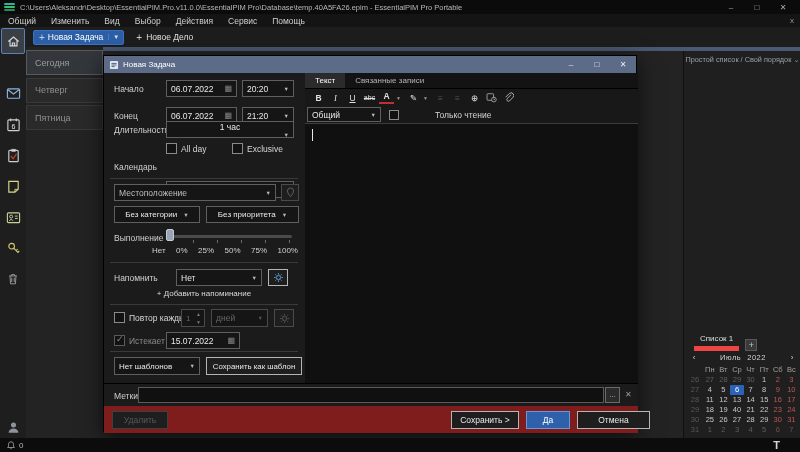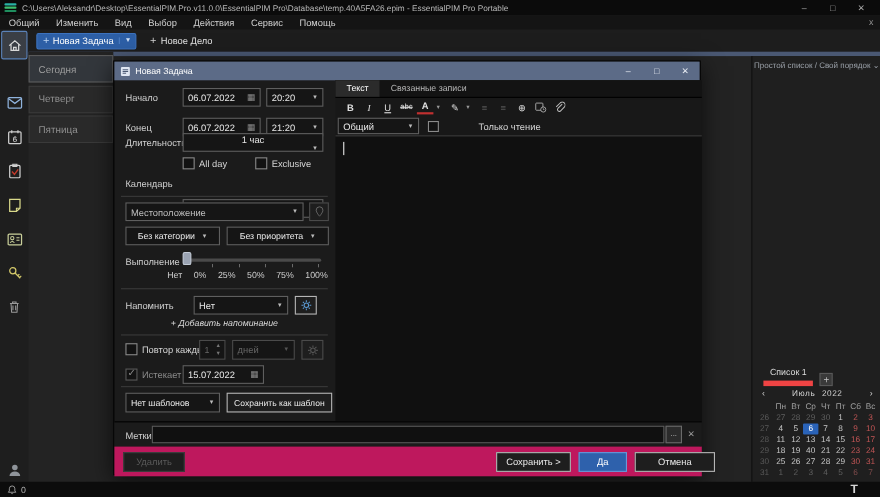--- a/index.html
+++ b/index.html
@@ -100,21 +100,21 @@
   .spin .up{ top:2px; } .spin .dn{ bottom:2px; }
   .btn { border:1px solid #b5b5b5; background:#1e1e1e; color:#e8e8e8; font-size:8.5px; display:flex; align-items:center; justify-content:center; }
   .btn.blue { background:#2e61ac; border-color:#6b97d8; color:#fff; }
   .btn.dis { border-color:#3f3f3f; color:#5a5a5a; }
 
   .dlg-tags { position:absolute; left:0; top:327px; width:534px; height:23px; border-top:1px solid #000; background:#1b1b1b; }
   .tags-input { position:absolute; left:34px; top:3px; width:466px; height:16px; background:#101010; border:1px solid #5a5a5a; }
   .tags-more { position:absolute; left:501px; top:3px; width:15px; height:16px; background:#2b2b2b; border:1px solid #6a6a6a; color:#ccc; font-size:7px; text-align:center; line-height:14px; }
   .tags-x { position:absolute; left:521px; top:6px; color:#9a9a9a; font-size:8px; }
 
-  .dlg-buttons { position:absolute; left:0; top:350px; width:534px; height:27px; background:#be185d; }
+  .dlg-buttons { position:absolute; left:0; top:350px; width:534px; height:27px; background:#7f1d1d; }
 
   
   .dlg-editor { position:absolute; left:201px; top:17px; width:333px; height:310px; background:#181818; }
   .ed-tabs { position:absolute; left:0; top:0; width:333px; height:16px; background:#131313; border-bottom:1px solid #000; display:flex; }
   .ed-tab { padding:0 10px; font-size:8px; color:#b5b5b5; display:flex; align-items:center; }
   .ed-tab.active { background:#2b2b2b; color:#fff; }
   .ed-fmt { position:absolute; left:0; top:16px; width:333px; height:17px; display:flex; align-items:center; padding-left:6px; gap:2px; }
   .fmt-b { width:15px; height:13px; display:flex; align-items:center; justify-content:center; font-size:8.5px; color:#e0e0e0; }
   .fmt-b.dis { color:#555; }
   .fmt-A { border-bottom:2px solid #c03030; line-height:9px; height:12px; }
@@ -421,21 +421,21 @@
       <span class="fld" style="left:72px; top:196px; width:86px;">
           <span>Нет</span>
           <span class="dd">▼</span>
         </span>
       <span class="iconbtn" style="left:164px; top:196px; width:20px; border-color:#b5b5b5;">
         <svg width="11" height="11" viewBox="0 0 16 16">
             <circle cx="8" cy="8" r="3" stroke="#5b9bd5" fill="none" stroke-width="1.4"></circle>
             <path d="M8 1.5 v2.3 M8 12.2 v2.3 M1.5 8 h2.3 M12.2 8 h2.3 M3.4 3.4 l1.6 1.6 M11 11 l1.6 1.6 M12.6 3.4 L11 5 M5 11 l-1.6 1.6" stroke="#5b9bd5" stroke-width="1.4"></path>
           </svg>
       </span>
-      <span class="addlink" style="top:216px;font-style:italic;"><span>+ Добавить напоминание</span></span>
+      <span class="addlink" style="top:216px;"><span>+ Добавить напоминание</span></span>
 
       <div class="sep" style="top:231px;"></div>
 
       <span class="cb" style="left:10px; top:239px;"></span>
       <span class="cblab" style="left:25px; top:240px;">Повтор каждые</span>
       <span class="spin" style="left:77px; top:236px;">
           <span>1</span>
           <span class="arr up">▲</span>
           <span class="arr dn">▼</span>
         </span>

